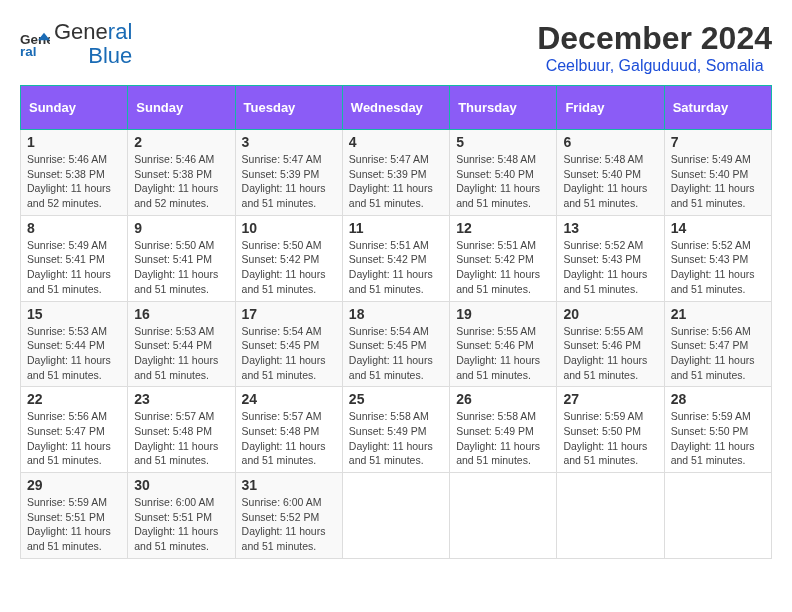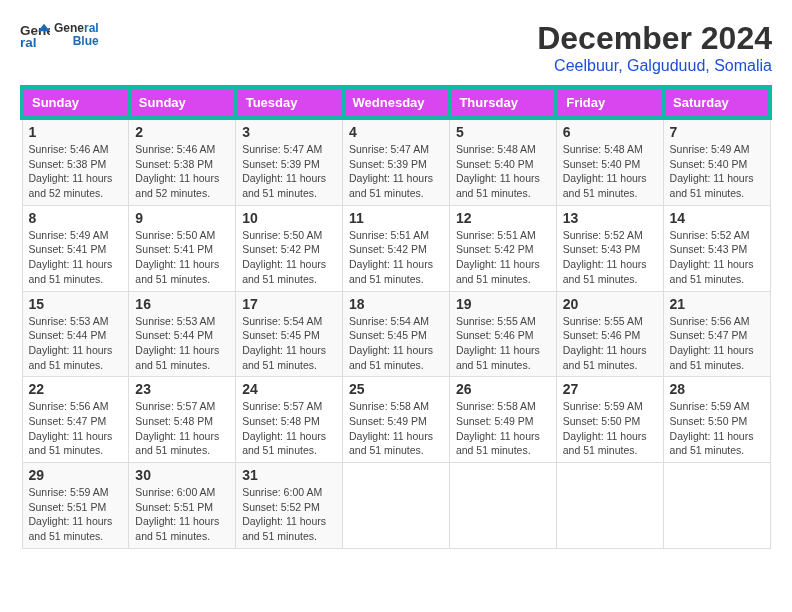--- a/index.html
+++ b/index.html
@@ -15,57 +15,57 @@
       justify-content: space-between;
       align-items: flex-start;
       margin-bottom: 10px;
     }
     .logo {
       display: flex;
       align-items: center;
       gap: 4px;
     }
     .logo-text {
-      font-size: 12px;
-      font-weight: bold;
+      font-size: 22px;
+      font-weight: normal;
       color: #333;
       line-height: 1.1;
     }
     .logo-text span {
       color: #1a6bb5;
     }
     .logo-icon {
       width: 30px;
       height: 30px;
     }
     .title-block {
-      text-align: right;
+      text-align: center;
     }
     .month-title {
       font-size: 32px;
       font-weight: bold;
       color: #333;
     }
     .subtitle {
       font-size: 16px;
       color: #1d4ed8;
     }
     table {
       width: 100%;
       border-collapse: collapse;
       font-size: 11px;
     }
     thead tr th {
-      background-color: #d946ef;
+      background-color: #8b5cf6;
       color: #fff;
       text-align: left;
-      padding: 6px 8px;
+      padding: 14px 8px;
       font-size: 13px;
       font-weight: bold;
-      border: 4px solid #14b8a6;
+      border: 1px solid #14b8a6;
     }
     tbody tr td {
       border: 1px solid #ddd;
       vertical-align: top;
       padding: 4px 6px;
       width: 14.28%;
       height: 80px;
       background: #fff;
     }
     tbody tr:nth-child(odd) td {

